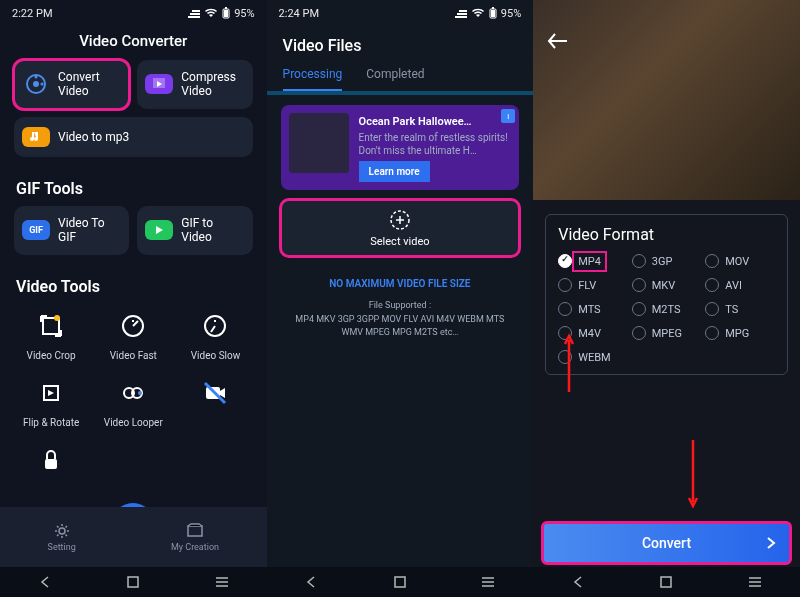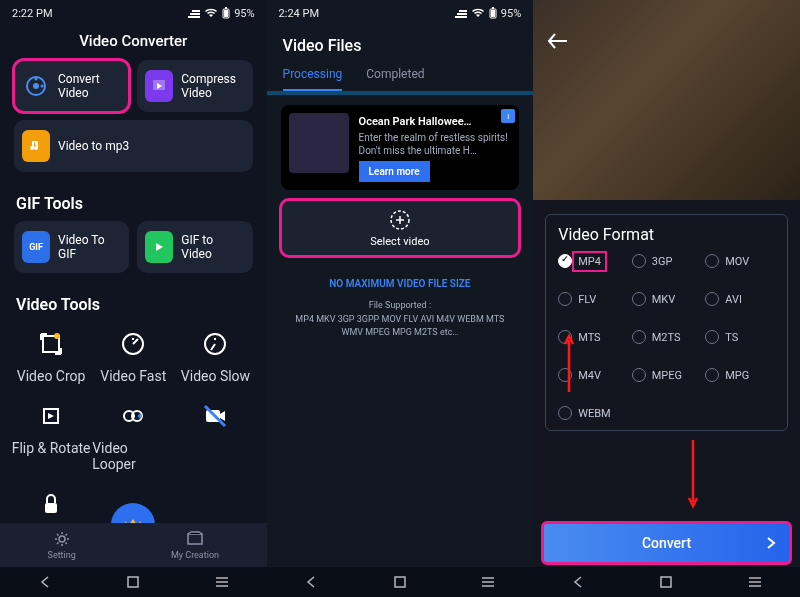--- a/index.html
+++ b/index.html
@@ -6,59 +6,59 @@
 body{background:#333;width:800px;height:597px;display:flex;overflow:hidden}
 .screen{width:266.6px;height:597px;background:#0f1420;position:relative;overflow:hidden;color:#fff}
 .screen2{background:#121821}
 .screen3{background:#14161f}
 .status-bar{height:26px;display:flex;justify-content:space-between;align-items:center;padding:0 12px;font-size:11px;color:#e8e8e8}
 .status-bar .right{display:flex;align-items:center;gap:4px}
 .app-title{text-align:center;font-size:15px;font-weight:500;padding:6px 0 10px}
 .tile-row{display:flex;gap:8px;padding:0 14px;margin-bottom:8px}
 .tile{flex:1;background:#1d2433;border-radius:10px;padding:10px 8px;display:flex;align-items:center;gap:8px;font-size:12px;line-height:1.2}
 .tile.single{margin:0 auto;width:130px}
-.tile-icon{width:28px;height:32px;border-radius:6px;display:flex;align-items:center;justify-content:center;flex-shrink:0}
+.tile-icon{width:28px;height:20px;border-radius:6px;display:flex;align-items:center;justify-content:center;flex-shrink:0}
 .tile-icon.blue{background:#2c6fe8}
 .tile-icon.purple{background:#7c3aed}
 .tile-icon.green{background:#22c55e}
 .tile-icon.orange{background:#f59e0b}
 .highlight-pink{outline:3px solid #ec1b8f;outline-offset:-1px}
 .section-h{font-size:16px;font-weight:600;padding:14px 16px 8px}
 .tool-grid{display:grid;grid-template-columns:repeat(3,1fr);gap:6px 0;padding:0 10px}
 .tool-item{display:flex;flex-direction:column;align-items:center;gap:6px;padding:4px 0}
 .tool-icon{width:36px;height:36px;border-radius:8px;display:flex;align-items:center;justify-content:center}
-.tool-label{font-size:14px;color:#d0d5e0}
-.bottom-nav{position:absolute;bottom:30px;left:0;right:0;height:44px;background:#1a2030;display:flex;justify-content:space-around;align-items:center}
+.tool-label{font-size:10px;color:#d0d5e0}
+.bottom-nav{position:absolute;bottom:30px;left:0;right:0;height:60px;background:#1a2030;display:flex;justify-content:space-around;align-items:center}
 .bottom-nav .nav-item{display:flex;flex-direction:column;align-items:center;font-size:9px;color:#8a92a6;gap:2px}
 .sys-nav{position:absolute;bottom:0;left:0;right:0;height:30px;display:flex;justify-content:space-around;align-items:center;background:#0a0e17}
 .sys-nav svg{opacity:.7}
 .fab-crown{position:absolute;bottom:50px;left:50%;transform:translateX(-50%);width:44px;height:44px;border-radius:50%;background:#2e6ff0;display:flex;align-items:center;justify-content:center}
 
 .s2-title{font-size:16px;font-weight:500;padding:10px 16px 2px}
 .tabs{display:flex;gap:24px;padding:2px 16px 0;border-bottom:4px solid #0c4a6e}
 .tab{font-size:12px;padding:8px 0;color:#8a92a6}
 .tab.active{color:#3b82f6;border-bottom:2px solid #3b82f6}
-.ad-card{margin:10px 14px;background:#000000;border-radius:8px;padding:8px;display:flex;gap:10px;position:relative}
+.ad-card{margin:10px 14px;background:#4c1d95;border-radius:8px;padding:8px;display:flex;gap:10px;position:relative}
 .ad-img{width:60px;height:60px;background:#2a2540;border-radius:4px;flex-shrink:0}
 .ad-txt{font-size:10px;line-height:1.3;padding-top:2px}
 .ad-title{font-size:11px;font-weight:600;margin-bottom:2px}
 .ad-btn{background:#2e6ff0;color:#fff;font-size:10px;font-weight:600;padding:4px 10px;border-radius:0;display:inline-block;margin-top:4px}
 .ad-badge{position:absolute;top:4px;right:4px;width:14px;height:14px;background:#3b82f6;border-radius:2px;display:flex;align-items:center;justify-content:center;font-size:8px}
 .select-video{margin:8px 14px;background:#1b2230;border-radius:8px;height:56px;display:flex;flex-direction:column;align-items:center;justify-content:center;gap:4px;font-size:11px}
 .info-txt{text-align:center;font-size:9px;color:#a0aec0;line-height:1.5;padding:0 20px}
 .info-txt.blue{color:#3b82f6;font-weight:600;font-size:10px;padding:12px 0 8px}
 
 .s3-video{height:200px;background:linear-gradient(135deg,#3a2f28 0%,#5a4530 40%,#2a2218 100%);position:relative}
 .back-arrow{position:absolute;top:32px;left:14px}
 .vid-meta{padding:10px 16px}
 .vid-name{font-size:13px;font-weight:500;margin-bottom:4px}
 .vid-sub{font-size:10px;color:#8a92a6}
 .format-box{margin:14px 12px;border:1px solid #3a4256;border-radius:6px;padding:10px 12px}
 .format-title{font-size:16px;margin-bottom:10px}
-.format-grid{display:grid;grid-template-columns:repeat(3,1fr);gap:24px 4px}
+.format-grid{display:grid;grid-template-columns:repeat(3,1fr);gap:10px 4px}
 .radio-item{display:flex;align-items:center;gap:6px;font-size:11px;color:#c0c8d8}
 .radio-circle{width:14px;height:14px;border:1.5px solid #6b7488;border-radius:50%;flex-shrink:0}
 .radio-circle.checked{background:#fff;border-color:#fff;position:relative}
 .radio-circle.checked::after{content:'✓';position:absolute;color:#1a1f2e;font-size:9px;font-weight:bold;top:-1px;left:2px}
 .convert-btn{position:absolute;bottom:34px;left:10px;right:10px;height:40px;background:linear-gradient(90deg,#4a8cf0,#2563eb);border-radius:4px;display:flex;align-items:center;justify-content:center;font-size:14px;color:#fff;font-weight:500}
 .convert-btn .chev{position:absolute;right:14px}
 .red-arrow{position:absolute}
 .mp4-hl{outline:2px solid #ec1b8f;padding:2px 4px;margin:-2px -4px}
 </style>
 </head>

